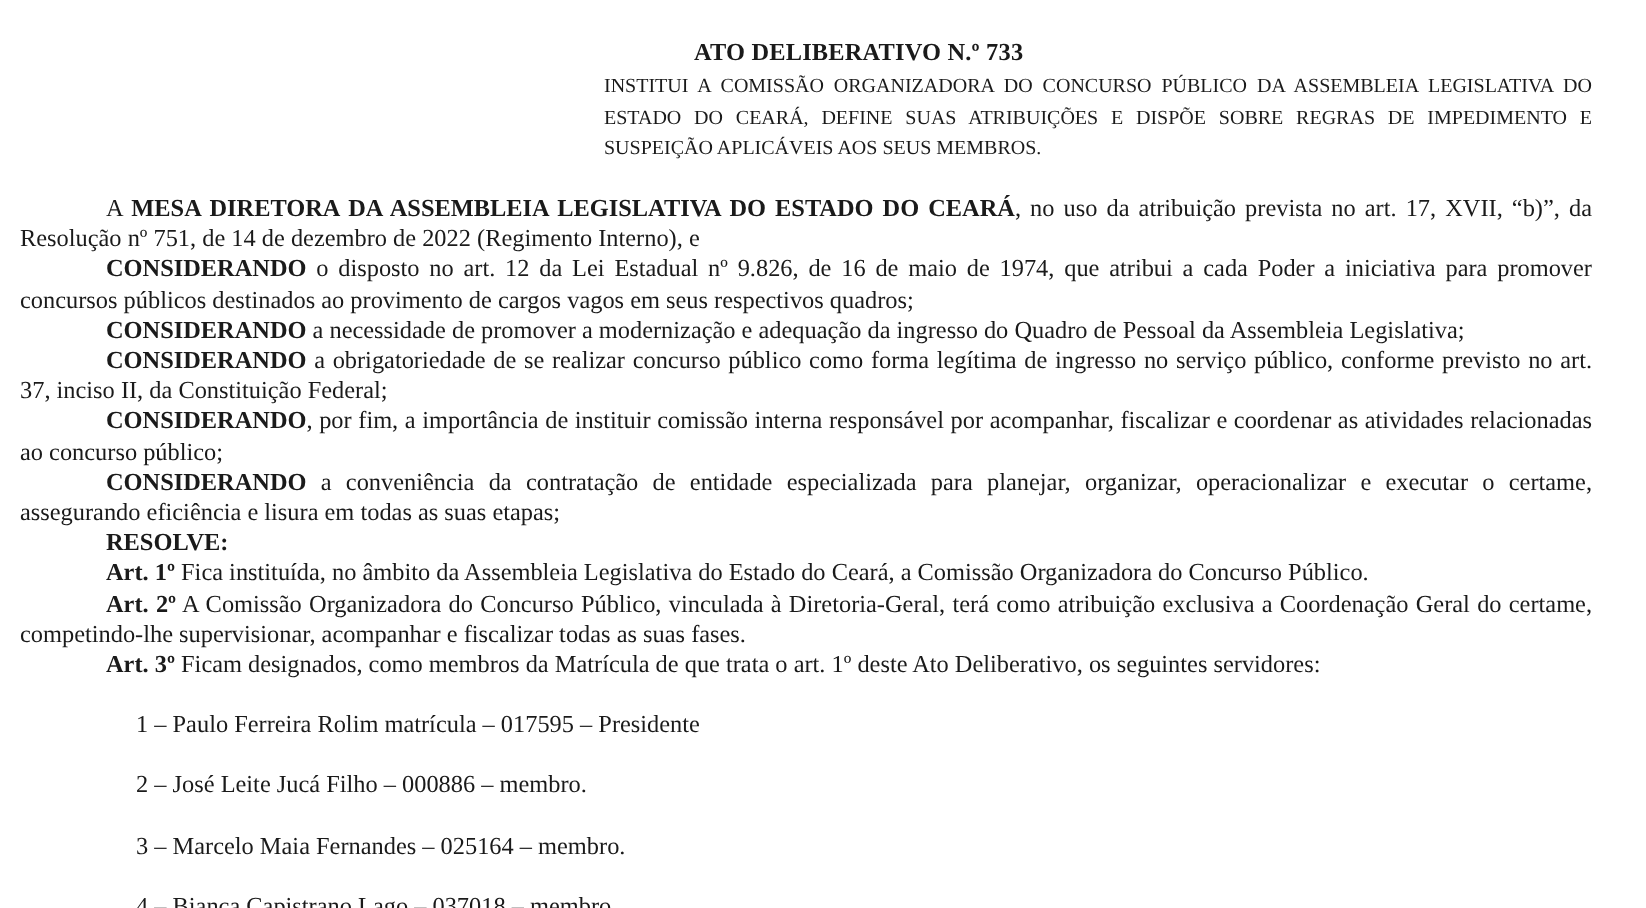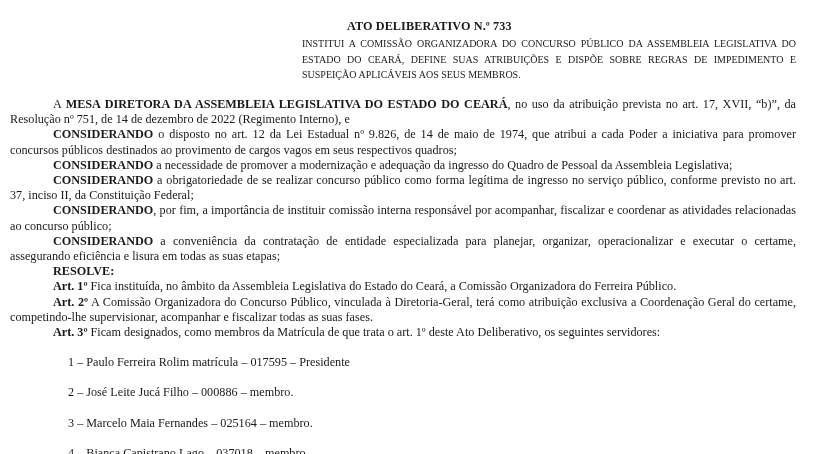--- a/index.html
+++ b/index.html
@@ -30,29 +30,29 @@
 </head>
 <body>
 
 <div class="page">
   <div class="title">ATO DELIBERATIVO N.º 733</div>
   <div class="ementa">INSTITUI A COMISSÃO ORGANIZADORA DO CONCURSO PÚBLICO DA ASSEMBLEIA LEGISLATIVA DO ESTADO DO CEARÁ, DEFINE SUAS ATRIBUIÇÕES E DISPÕE SOBRE REGRAS DE IMPEDIMENTO E SUSPEIÇÃO APLICÁVEIS AOS SEUS MEMBROS.</div>
 
   <div class="body">
     <p class="p"><span>A </span><span class="b">MESA DIRETORA DA ASSEMBLEIA LEGISLATIVA DO ESTADO DO CEARÁ</span><span>, no uso da atribuição prevista no art. 17, XVII, “b)”, da Resolução nº 751, de 14 de dezembro de 2022 (Regimento Interno), e</span></p>
 
-    <p class="p"><span class="b">CONSIDERANDO</span><span> o disposto no art. 12 da Lei Estadual nº 9.826, de 14 de maio de 1974, que atribui a cada Poder a iniciativa para promover concursos públicos destinados ao provimento de cargos vagos em seus respectivos quadros;</span></p>
+    <p class="p"><span class="b">CONSIDERANDO</span><span> o disposto no art. 12 da Lei Estadual nº 9.826, de 16 de maio de 1974, que atribui a cada Poder a iniciativa para promover concursos públicos destinados ao provimento de cargos vagos em seus respectivos quadros;</span></p>
     <p class="p"><span class="b">CONSIDERANDO</span><span> a necessidade de promover a modernização e adequação da ingresso do Quadro de Pessoal da Assembleia Legislativa;</span></p>
     <p class="p"><span class="b">CONSIDERANDO</span><span> a obrigatoriedade de se realizar concurso público como forma legítima de ingresso no serviço público, conforme previsto no art. 37, inciso II, da Constituição Federal;</span></p>
     <p class="p"><span class="b">CONSIDERANDO</span><span>, por fim, a importância de instituir comissão interna responsável por acompanhar, fiscalizar e coordenar as atividades relacionadas ao concurso público;</span></p>
     <p class="p"><span class="b">CONSIDERANDO</span><span> a conveniência da contratação de entidade especializada para planejar, organizar, operacionalizar e executar o certame, assegurando eficiência e lisura em todas as suas etapas;</span></p>
 
     <p class="p b">RESOLVE:</p>
 
-    <p class="p"><span class="b">Art. 1º</span><span> Fica instituída, no âmbito da Assembleia Legislativa do Estado do Ceará, a Comissão Organizadora do Ferreira Público.</span></p>
+    <p class="p"><span class="b">Art. 1º</span><span> Fica instituída, no âmbito da Assembleia Legislativa do Estado do Ceará, a Comissão Organizadora do Concurso Público.</span></p>
     <p class="p"><span class="b">Art. 2º</span><span> A Comissão Organizadora do Concurso Público, vinculada à Diretoria-Geral, terá como atribuição exclusiva a Coordenação Geral do certame, competindo-lhe supervisionar, acompanhar e fiscalizar todas as suas fases.</span></p>
     <p class="p"><span class="b">Art. 3º</span><span> Ficam designados, como membros da Matrícula de que trata o art. 1º deste Ato Deliberativo, os seguintes servidores:</span></p>
 
     <p class="li">1 – Paulo Ferreira Rolim matrícula – 017595 – Presidente</p>
     <p class="li">2 – José Leite Jucá Filho – 000886 – membro.</p>
     <p class="li">3 – Marcelo Maia Fernandes – 025164 – membro.</p>
     <p class="li">4 – Bianca Capistrano Lago – 037018 – membro.</p>
     <p class="li">5 – Ticiane Maria de Araújo Bezerra – 037007 – membro.</p>
   </div>
 </div>

